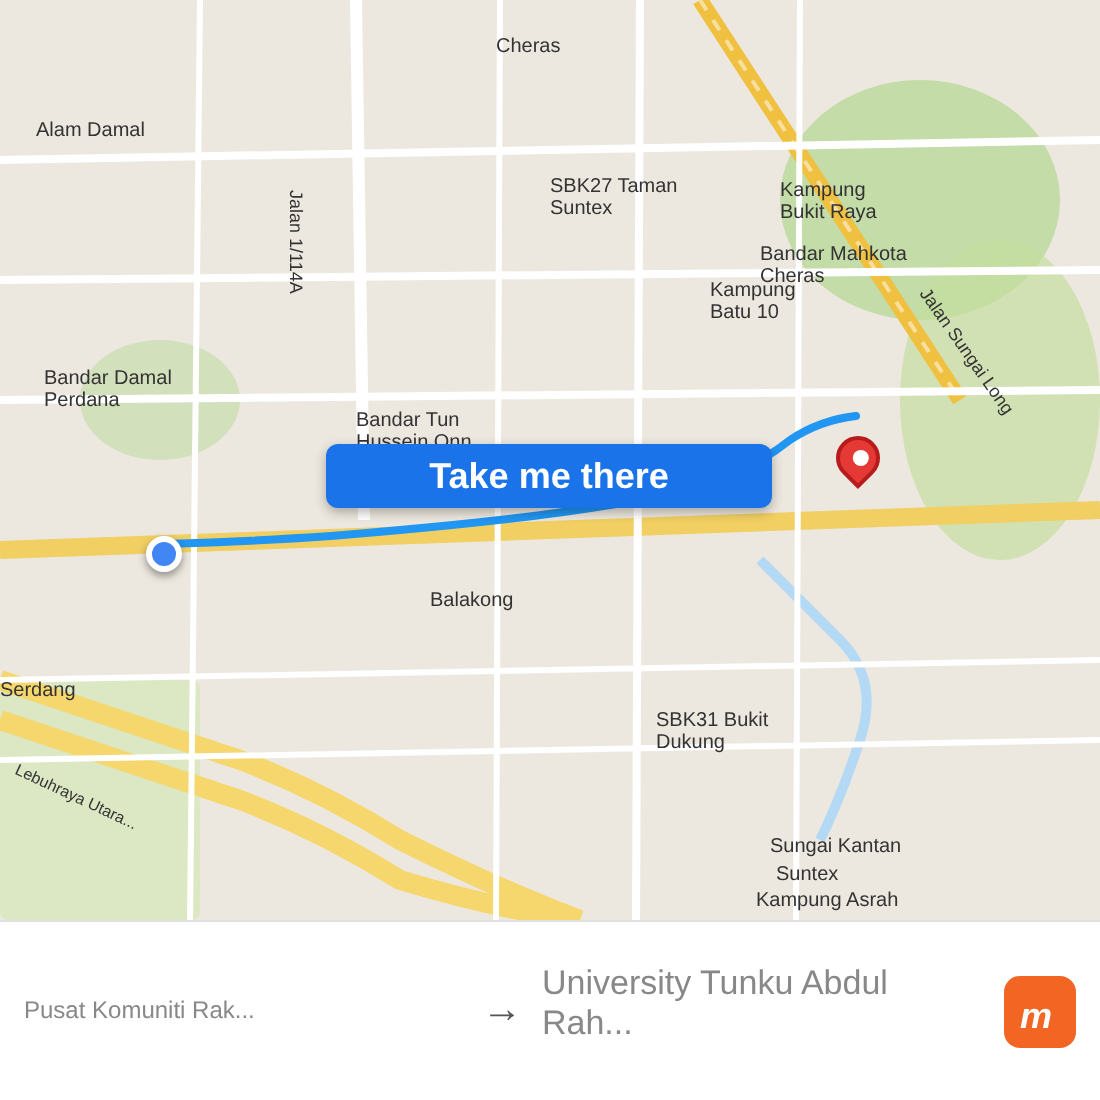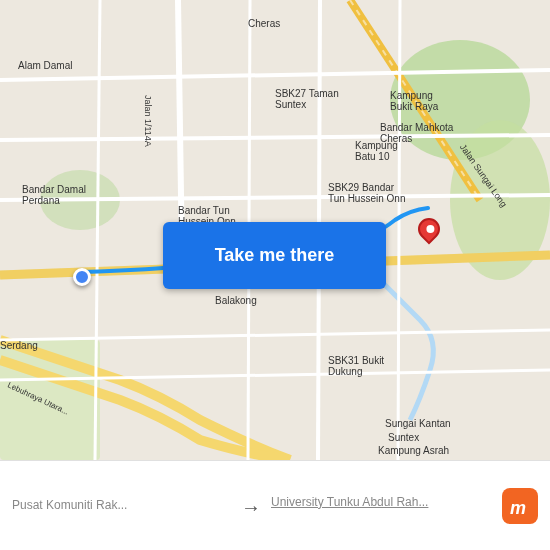--- a/index.html
+++ b/index.html
@@ -26,21 +26,21 @@
       position: absolute;
       top: 0; left: 0;
     }
 
     
     #take-me-there-btn {
       position: absolute;
       top: 222px;
       left: 163px;
       width: 223px;
-      height: 67px;
+      height: 32px;
       background-color: #1a73e8;
       color: white;
       border: none;
       border-radius: 6px;
       font-size: 18px;
       font-weight: bold;
       cursor: pointer;
       display: flex;
       align-items: center;
       justify-content: center;
@@ -125,24 +125,23 @@
     }
 
     #to-section {
       flex: 1;
       display: flex;
       flex-direction: column;
       min-width: 0;
     }
 
     #to-label {
-      font-size: 12px;
+      font-size: 17px;
       color: #888;
       margin-bottom: 8px;
-      text-decoration: underline;
     }
 
     #moovit-logo {
       margin-left: 12px;
       flex-shrink: 0;
       display: flex;
       flex-direction: column;
       align-items: center;
     }
 
@@ -230,21 +229,20 @@
     <path d="M82 272 Q150 270 200 265 Q280 258 330 248 Q370 240 395 220 Q410 210 428 208" stroke="#2196f3" stroke-width="4" fill="none" stroke-linecap="round" stroke-linejoin="round"></path>
   </svg>
 
   <div class="map-label" style="top:18px;left:248px;">Cheras</div>
   <div class="map-label" style="top:60px;left:18px;">Alam Damal</div>
   <div class="map-label map-label-sm" style="top:50px;left:390px;">Kampung<br>Bukit Raya</div>
   <div class="map-label map-label-sm" style="top:100px;left:355px;">Kampung<br>Batu 10</div>
   <div class="map-label map-label-sm" style="top:82px;left:380px;">Bandar Mahkota<br>Cheras</div>
   <div class="map-label map-label-sm" style="top:144px;left:22px;">Bandar Damal<br>Perdana</div>
   <div class="map-label map-label-sm" style="top:165px;left:178px;">Bandar Tun<br>Hussein Onn</div>
-  <div class="map-label map-label-sm" style="top:142px;left:328px;">SBK29 Bandar<br>Tun Hussein Onn</div>
   <div class="map-label map-label-sm" style="top:48px;left:275px;">SBK27 Taman<br>Suntex</div>
   <div class="map-label" style="top:295px;left:215px;">Balakong</div>
   <div class="map-label map-label-sm" style="top:315px;left:328px;">SBK31 Bukit<br>Dukung</div>
   <div class="map-label" style="top:340px;left:0px;">Serdang</div>
   <div class="map-label map-label-sm" style="top:378px;left:385px;">Sungai Kantan</div>
   <div class="map-label map-label-sm" style="top:405px;left:378px;">Kampung Asrah</div>
   <div class="map-label" style="top:432px;left:388px;">Suntex</div>
 
   <div class="map-label" style="top:90px;left:148px;transform:rotate(90deg);transform-origin:left center;font-size:9px;">Jalan 1/114A</div>
 

